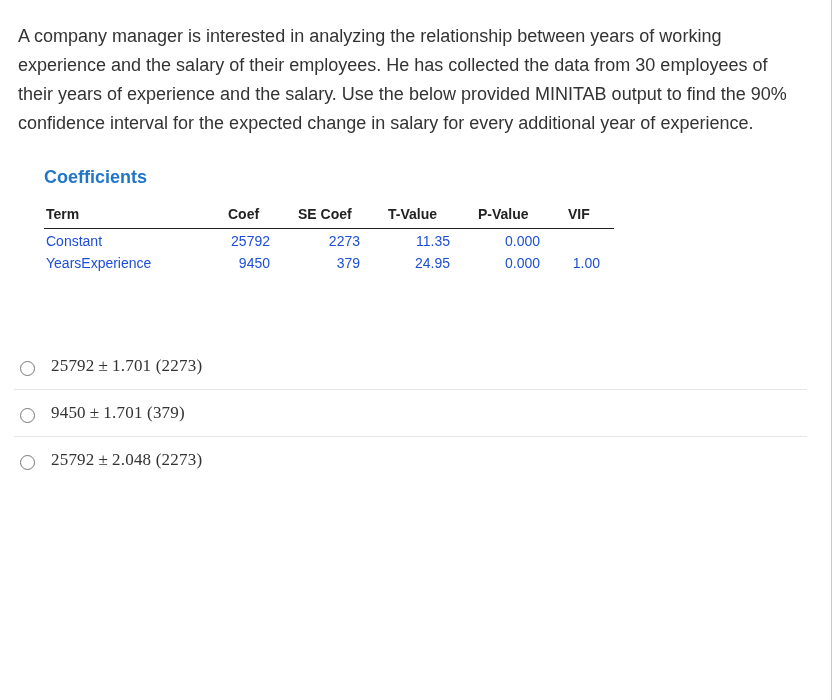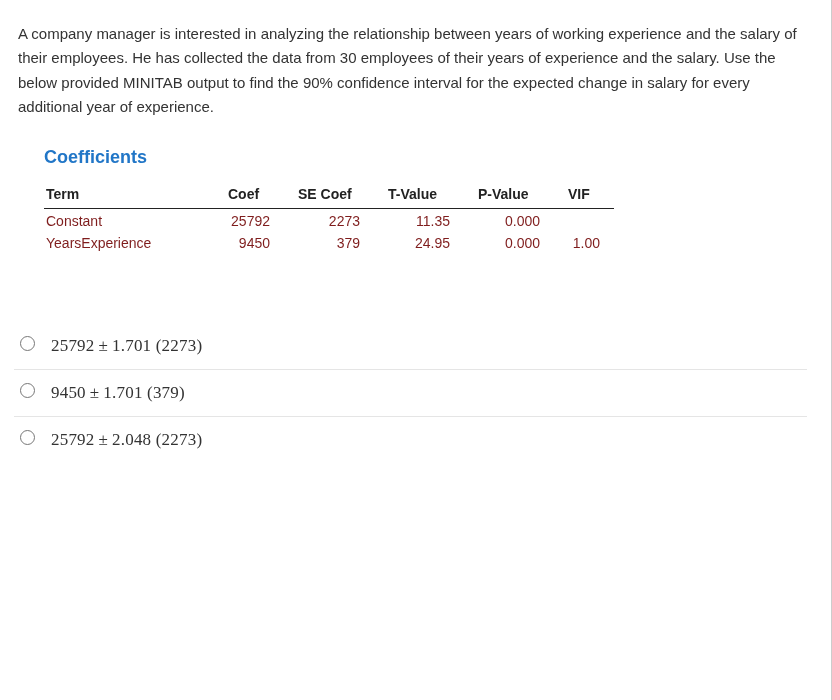--- a/index.html
+++ b/index.html
@@ -11,21 +11,21 @@
     background: #fff;
   }
   .page {
     width: 832px;
     height: 700px;
     padding: 22px 24px 0 18px;
     position: relative;
     border-right: 1px solid #ccc;
   }
   .question-text {
-    font-size: 15px;
+    font-size: 18px;
     line-height: 1.62;
     color: #333;
     margin-bottom: 28px;
   }
   .coeff-block {
     padding-left: 26px;
     margin-bottom: 70px;
   }
   .coeff-title {
     color: #2176c7;
@@ -41,36 +41,36 @@
     font-weight: 700;
     text-align: left;
     padding: 4px 14px 6px 14px;
     border-bottom: 1.5px solid #222;
     color: #222;
   }
   table.coeff th:first-child { text-align: left; padding-left: 2px; }
   table.coeff td {
     text-align: right;
     padding: 4px 14px 2px 14px;
-    color: #7f1d1d;
+    color: #1d4ed8;
     margin-top: 12px;
   }
   table.coeff td:first-child { text-align: left; padding-left: 2px; min-width: 170px; }
   table.coeff th:nth-child(2), table.coeff td:nth-child(2) { min-width: 70px; }
   table.coeff th:nth-child(3), table.coeff td:nth-child(3) { min-width: 90px; }
   table.coeff th:nth-child(4), table.coeff td:nth-child(4) { min-width: 90px; }
   table.coeff th:nth-child(5), table.coeff td:nth-child(5) { min-width: 90px; }
   table.coeff th:nth-child(6), table.coeff td:nth-child(6) { min-width: 60px; }
 
   .options {
     margin-left: -4px;
   }
   .option {
     display: flex;
-    align-items: flex-start;
+    align-items: flex-end;
     padding: 13px 6px 13px 6px;
     border-bottom: 1px solid #e5e5e5;
     font-size: 17px;
   }
   .option:last-child { border-bottom: none; }
   .radio {
     width: 15px;
     height: 15px;
     border: 1.5px solid #777;
     border-radius: 50%;

